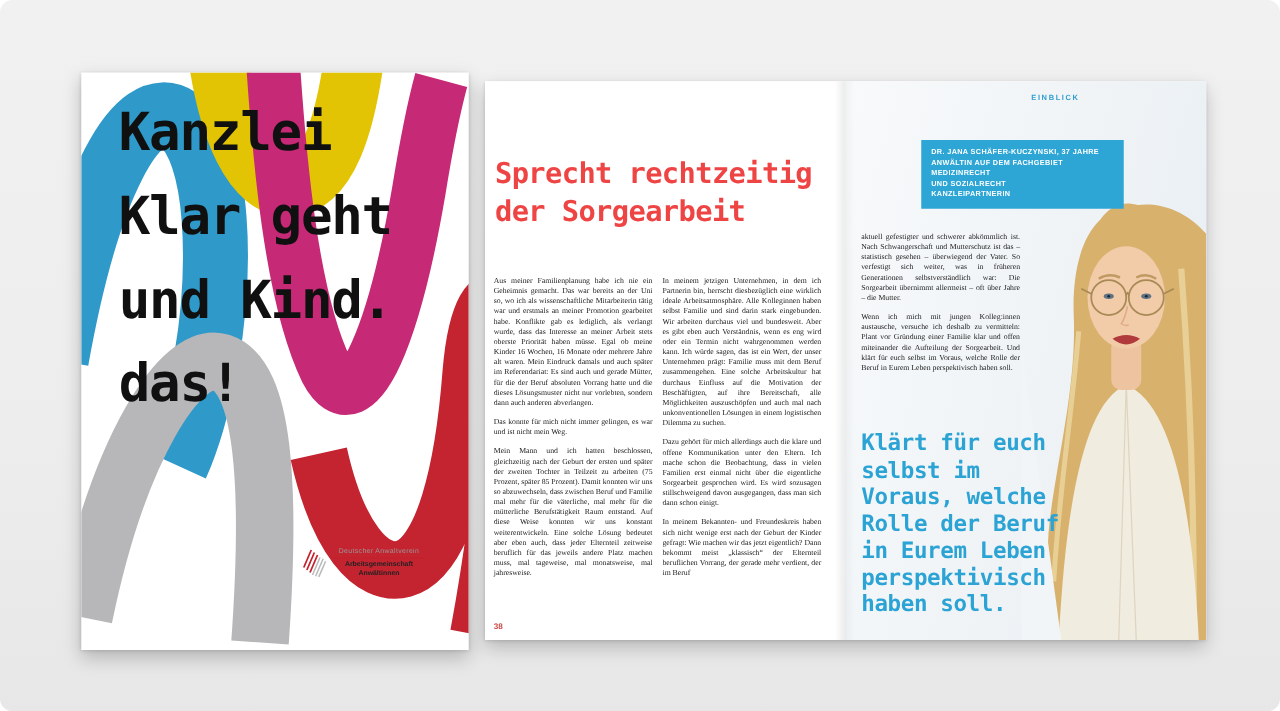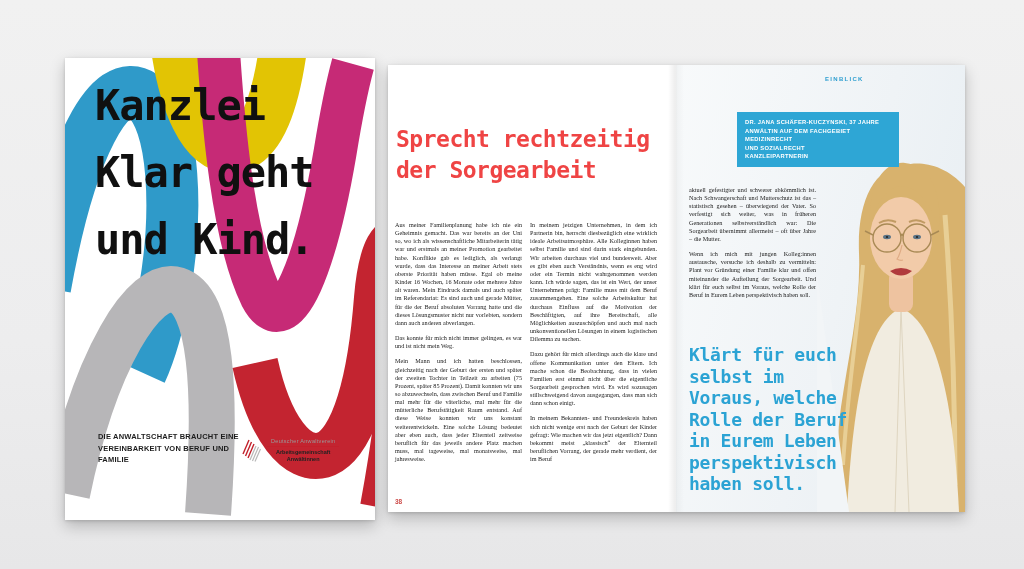--- a/index.html
+++ b/index.html
@@ -1,19 +1,20 @@
 <!DOCTYPE html>
 <html><head>
 <meta charset="utf-8">
 <style>
   html,body{margin:0;padding:0;}
   .canvas{
     position:relative;width:1024px;height:569px;overflow:hidden;
     background:linear-gradient(180deg,#f1f1f1 0%,#ededee 60%,#e7e7e8 100%);
     font-family:"Liberation Sans",sans-serif;
+    border-radius:10px;
   }
   
   .cover{
     position:absolute;left:65px;top:58px;width:310px;height:462px;background:#fff;
     box-shadow:0 6px 14px rgba(0,0,0,.22),0 1px 3px rgba(0,0,0,.15);
     overflow:hidden;
   }
   .cover-waves{position:absolute;left:0;top:0;width:100%;height:100%;}
   .cover-title{
     position:absolute;left:30px;top:14px;z-index:3;
@@ -76,25 +77,21 @@
       <path d="M-20 230 C 5 90, 45 15, 78 38 C 112 62, 112 160, 100 230 C 93 268, 86 292, 76 314" fill="none" stroke="#2f9ac9" stroke-width="52"></path>
       <path d="M108 -25 C 116 45, 138 94, 168 91 C 196 88, 212 45, 220 -25" fill="none" stroke="#e2c404" stroke-width="48"></path>
       <path d="M152 -30 C 158 70, 168 180, 196 238 C 222 288, 252 200, 270 95 C 276 58, 282 28, 288 6" fill="none" stroke="#c62a76" stroke-width="43"></path>
       <path d="M2 436 C 30 300, 80 222, 112 232 C 146 243, 152 330, 143 456" fill="none" stroke="#b7b6b8" stroke-width="46"></path>
       <path d="M190 305 C 205 372, 232 404, 258 397 C 290 388, 306 318, 312 240 C 316 192, 328 172, 340 188 C 350 204, 340 330, 318 450" fill="none" stroke="#c32430" stroke-width="46"></path>
     </svg>
     <div class="cover-title">
       <div>Kanzlei</div>
       <div>Klar geht</div>
       <div>und Kind.</div>
-    </div>
-    <div class="cover-caption">
-      <div>DIE ANWALTSCHAFT BRAUCHT EINE</div>
-      <div>VEREINBARKEIT VON BERUF UND</div>
-      <div>FAMILIE</div>
+      <div>das!</div>
     </div>
     <div class="cover-logo">
       <svg width="20" height="24" viewBox="0 0 20 24">
         <g stroke="#c3202b" stroke-width="1.4">
           <path d="M2 16 L8 2"></path>
             <path d="M4.5 18 L10.5 4"></path>
             <path d="M7 20 L13 6"></path>
         </g>
         <g stroke="#b9b9b9" stroke-width="1.2">
           <path d="M9 22 L15 8"></path>

